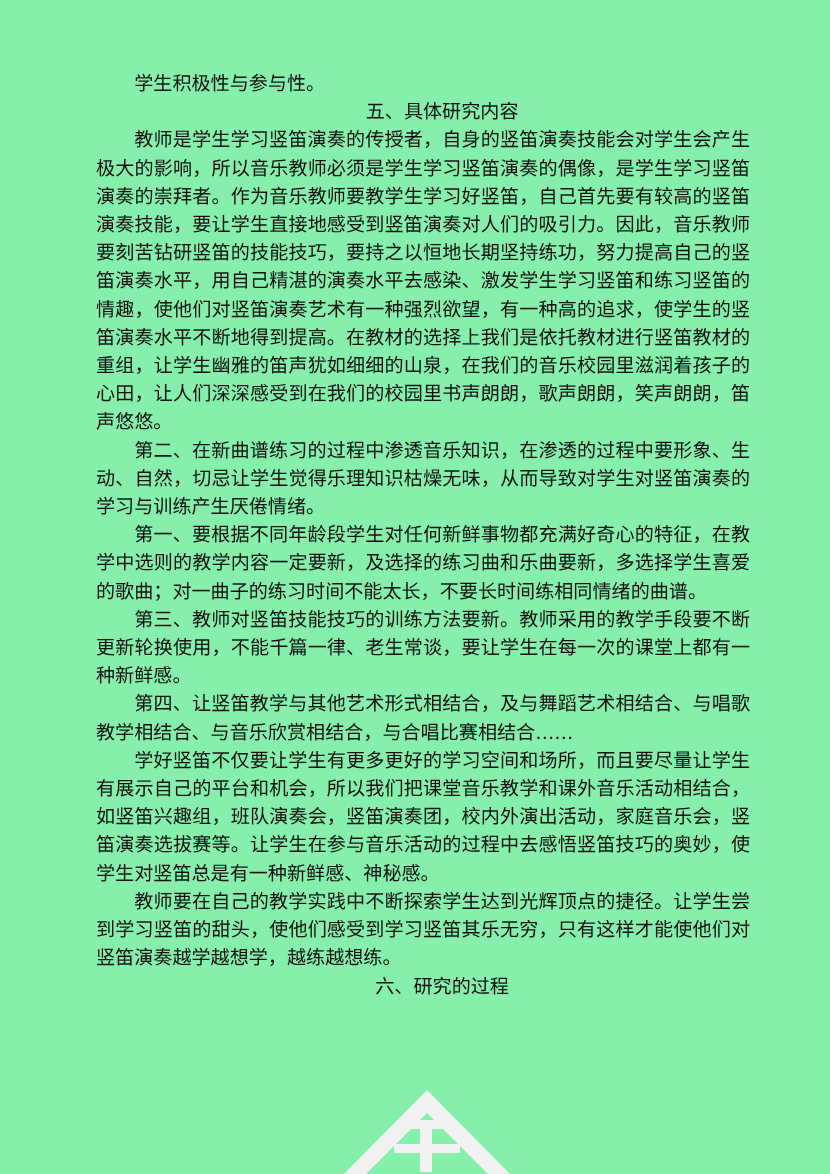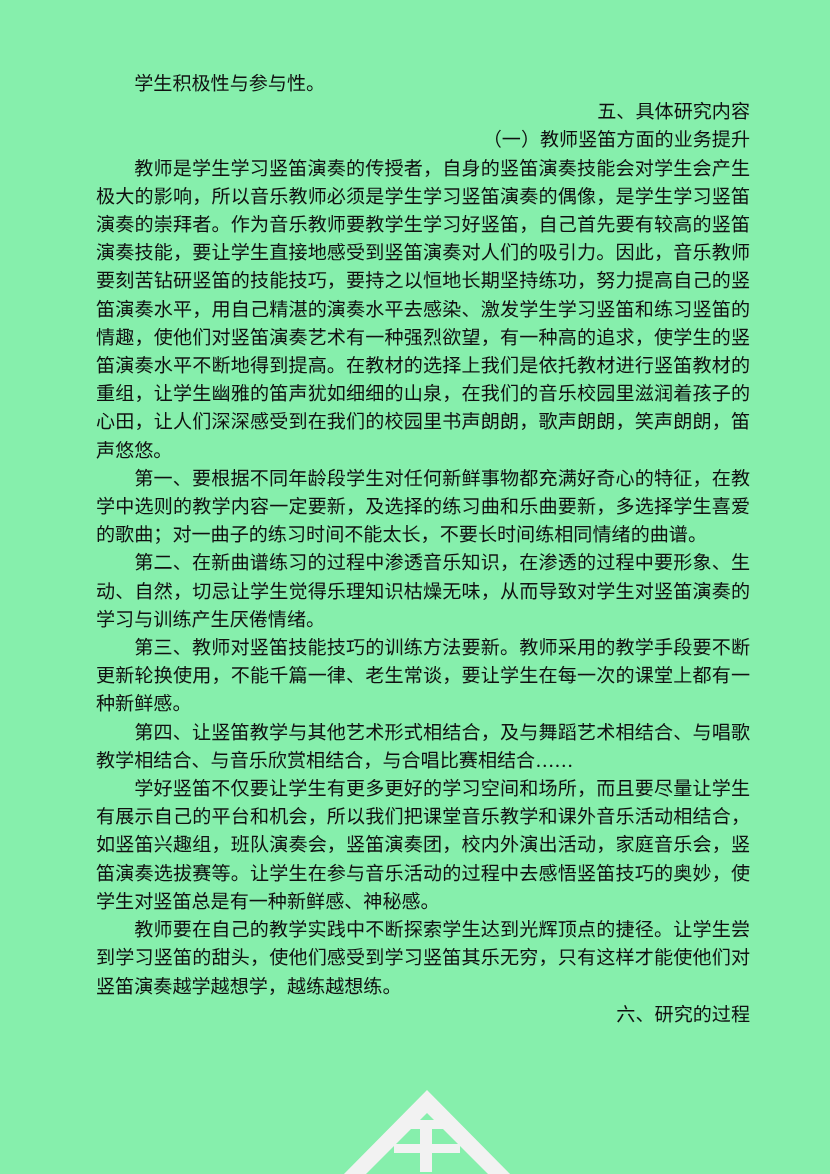--- a/index.html
+++ b/index.html
@@ -66,21 +66,21 @@
   
   .para {
     text-align: justify;
     text-align-last: left;
     text-indent: 2em;
   }
 
   
   .heading,
   .subheading {
-    text-align: right;
+    text-align: center;
     text-indent: 2em;
     white-space: nowrap;
   }
 
   
   .subheading-narrow {
     text-indent: 2em;
   }
 </style>
 </head>
@@ -95,24 +95,23 @@
         <rect x="62" y="58" width="66" height="9"></rect>
         <rect x="88" y="40" width="12" height="46"></rect>
         <polygon points="70,34 120,34 120,43 70,43"></polygon>
       </g>
     </svg>
   </div>
 
   <div class="doc-body">
       <p class="para">学生积极性与参与性。</p>
       <p class="heading">五、具体研究内容</p>
-      <p class="subheading">（一）教师竖笛方面的业务提升</p>
       <p class="para">教师是学生学习竖笛演奏的传授者，自身的竖笛演奏技能会对学生会产生极大的影响，所以音乐教师必须是学生学习竖笛演奏的偶像，是学生学习竖笛演奏的崇拜者。作为音乐教师要教学生学习好竖笛，自己首先要有较高的竖笛演奏技能，要让学生直接地感受到竖笛演奏对人们的吸引力。因此，音乐教师要刻苦钻研竖笛的技能技巧，要持之以恒地长期坚持练功，努力提高自己的竖笛演奏水平，用自己精湛的演奏水平去感染、激发学生学习竖笛和练习竖笛的情趣，使他们对竖笛演奏艺术有一种强烈欲望，有一种高的追求，使学生的竖笛演奏水平不断地得到提高。在教材的选择上我们是依托教材进行竖笛教材的重组，让学生幽雅的笛声犹如细细的山泉，在我们的音乐校园里滋润着孩子的心田，让人们深深感受到在我们的校园里书声朗朗，歌声朗朗，笑声朗朗，笛声悠悠。</p>
+      <p class="para">第二、在新曲谱练习的过程中渗透音乐知识，在渗透的过程中要形象、生动、自然，切忌让学生觉得乐理知识枯燥无味，从而导致对学生对竖笛演奏的学习与训练产生厌倦情绪。</p>
       <p class="para">第一、要根据不同年龄段学生对任何新鲜事物都充满好奇心的特征，在教学中选则的教学内容一定要新，及选择的练习曲和乐曲要新，多选择学生喜爱的歌曲；对一曲子的练习时间不能太长，不要长时间练相同情绪的曲谱。</p>
-      <p class="para">第二、在新曲谱练习的过程中渗透音乐知识，在渗透的过程中要形象、生动、自然，切忌让学生觉得乐理知识枯燥无味，从而导致对学生对竖笛演奏的学习与训练产生厌倦情绪。</p>
       <p class="para">第三、教师对竖笛技能技巧的训练方法要新。教师采用的教学手段要不断更新轮换使用，不能千篇一律、老生常谈，要让学生在每一次的课堂上都有一种新鲜感。</p>
       <p class="para">第四、让竖笛教学与其他艺术形式相结合，及与舞蹈艺术相结合、与唱歌教学相结合、与音乐欣赏相结合，与合唱比赛相结合……</p>
       <p class="para">学好竖笛不仅要让学生有更多更好的学习空间和场所，而且要尽量让学生有展示自己的平台和机会，所以我们把课堂音乐教学和课外音乐活动相结合，如竖笛兴趣组，班队演奏会，竖笛演奏团，校内外演出活动，家庭音乐会，竖笛演奏选拔赛等。让学生在参与音乐活动的过程中去感悟竖笛技巧的奥妙，使学生对竖笛总是有一种新鲜感、神秘感。</p>
       <p class="para">教师要在自己的教学实践中不断探索学生达到光辉顶点的捷径。让学生尝到学习竖笛的甜头，使他们感受到学习竖笛其乐无穷，只有这样才能使他们对竖笛演奏越学越想学，越练越想练。</p>
       <p class="heading">六、研究的过程</p>
     </div>
 
 </div>
 
 </body></html>

